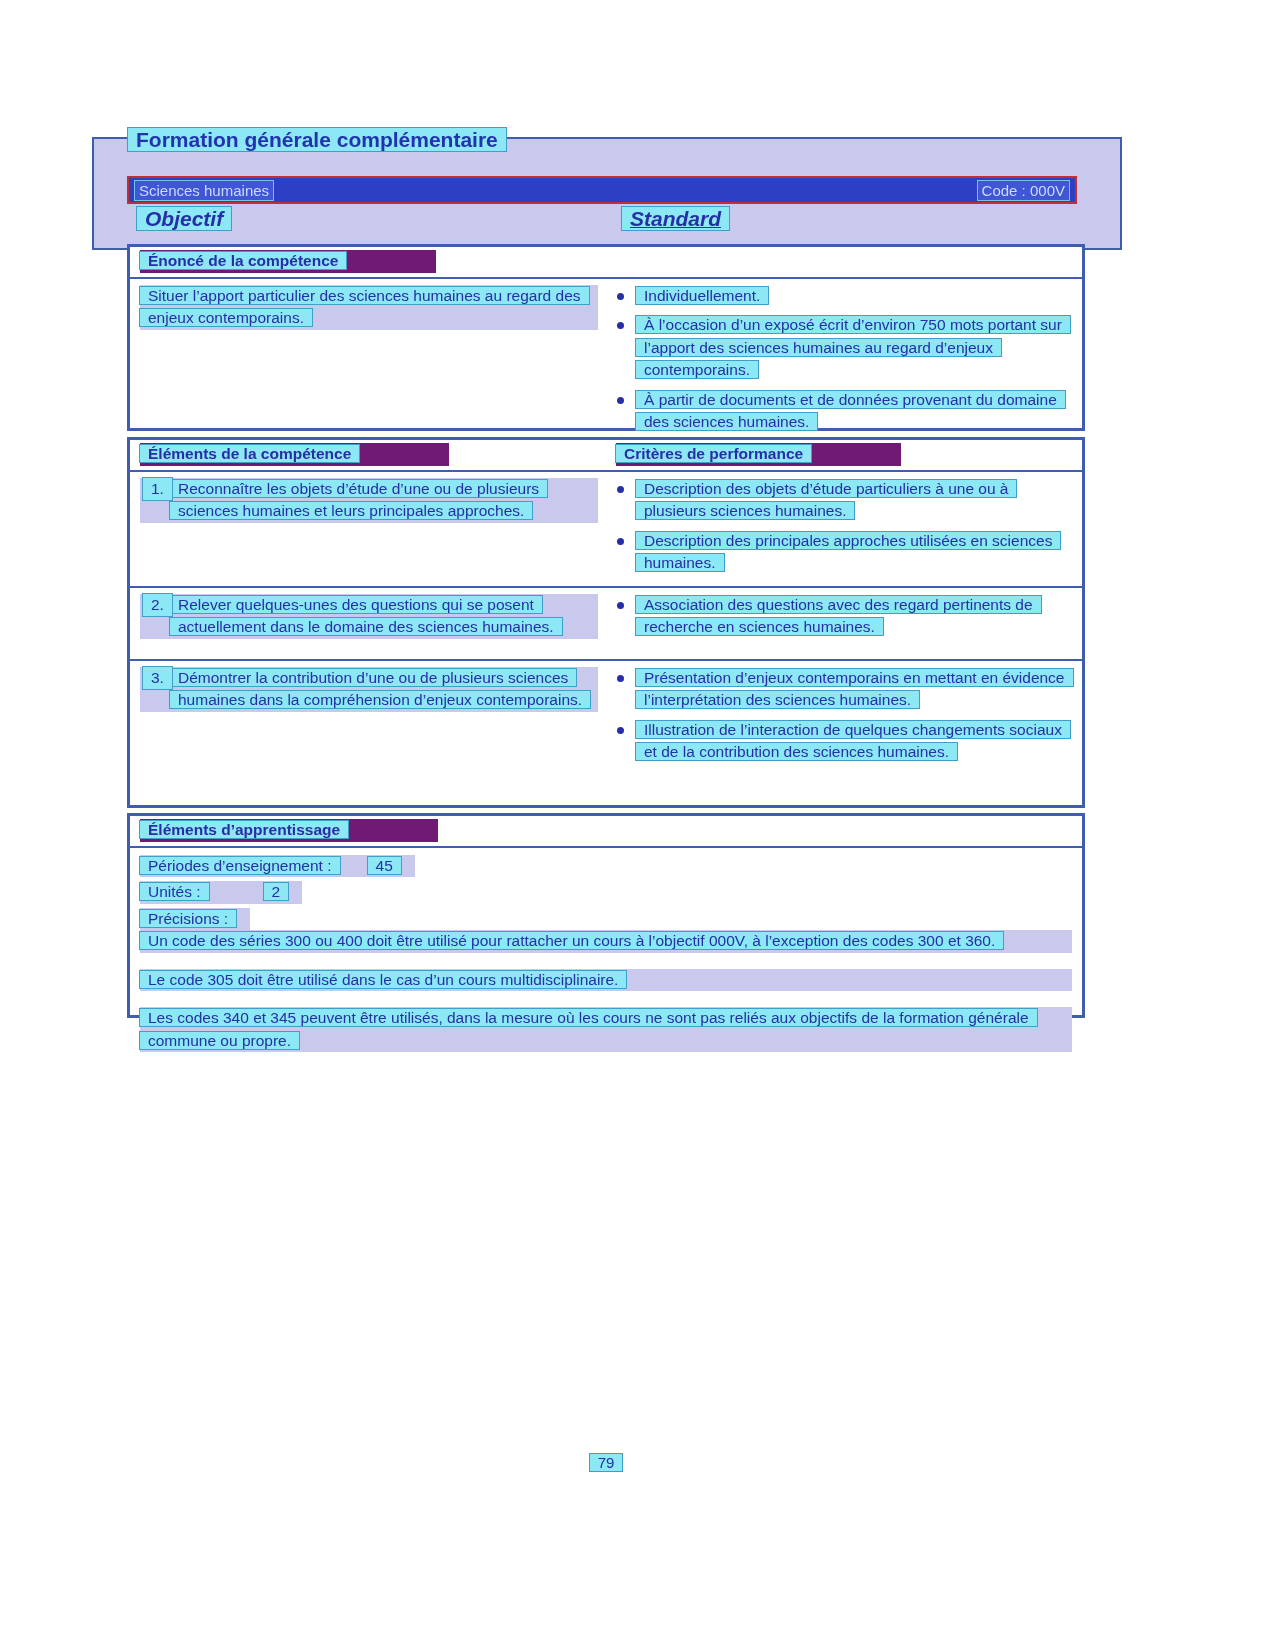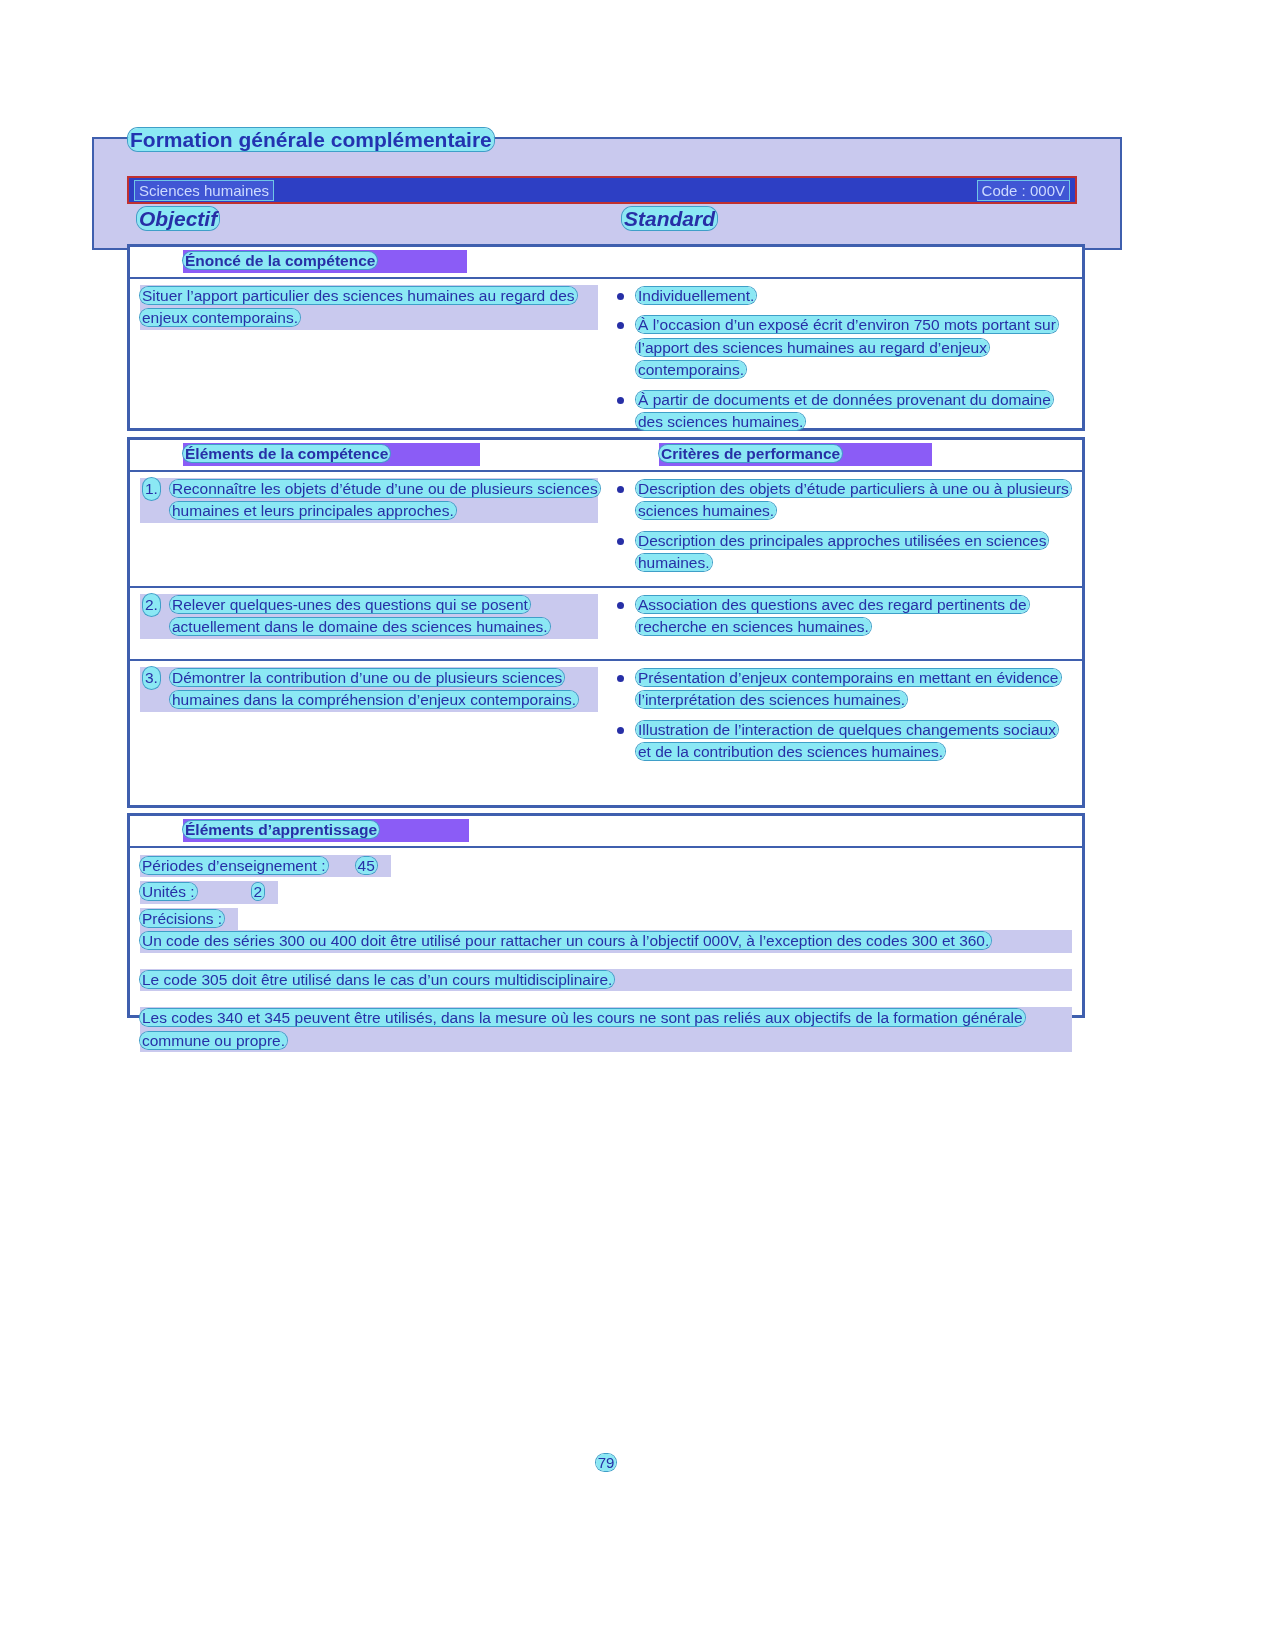--- a/index.html
+++ b/index.html
@@ -14,31 +14,30 @@
     color: #272fa6;
     font-size: 15.5px;
     line-height: 22.5px;
     overflow: hidden;
   }
 
   
   .hl {
     background: #8be8f4;
     box-shadow: 0 0 0 1px #3f9fc8;
-    padding: 0 2px;
+    padding: 0 8px;
     -webkit-box-decoration-break: clone;
     box-decoration-break: clone;
-    border-radius: 10px;
   }
   .b { font-weight: bold; }
   .ital { font-style: italic; font-weight: bold; font-size: 21px; }
 
   
   p.lav { background: #c9c9ee; margin: 0 0 16px 0; }
-  .lav-wrap { background: #8b5cf6; display: inline-block; padding-right: 90px; margin-left: 43px; }
+  .lav-wrap { background: #701a75; display: inline-block; padding-right: 90px; }
   .lav-inline { background: #c9c9ee; display: inline-block; padding-right: 14px; }
 
   
   .top-box {
     position: absolute;
     left: 92px; top: 137px;
     width: 1030px; height: 113px;
     background: #c9c9ee;
     border: 2px solid #3f5fae;
   }
@@ -71,21 +70,21 @@
     font-size: 15px;
     line-height: 19px;
   }
   .col-heads {
     position: absolute;
     left: 33px; top: 69px;
     width: 950px;
     display: flex;
   }
   .ch-left  { width: 495px; padding-left: 10px; }
-  .ch-right { flex: 1; }
+  .ch-right { flex: 1; text-decoration: underline; }
 
   
   .tbl {
     position: absolute;
     left: 127px;
     width: 958px;
     border: 3px solid #3f5fae;
     background: #ffffff;
   }
   .tbl-1 { top: 244px; height: 187px; }

